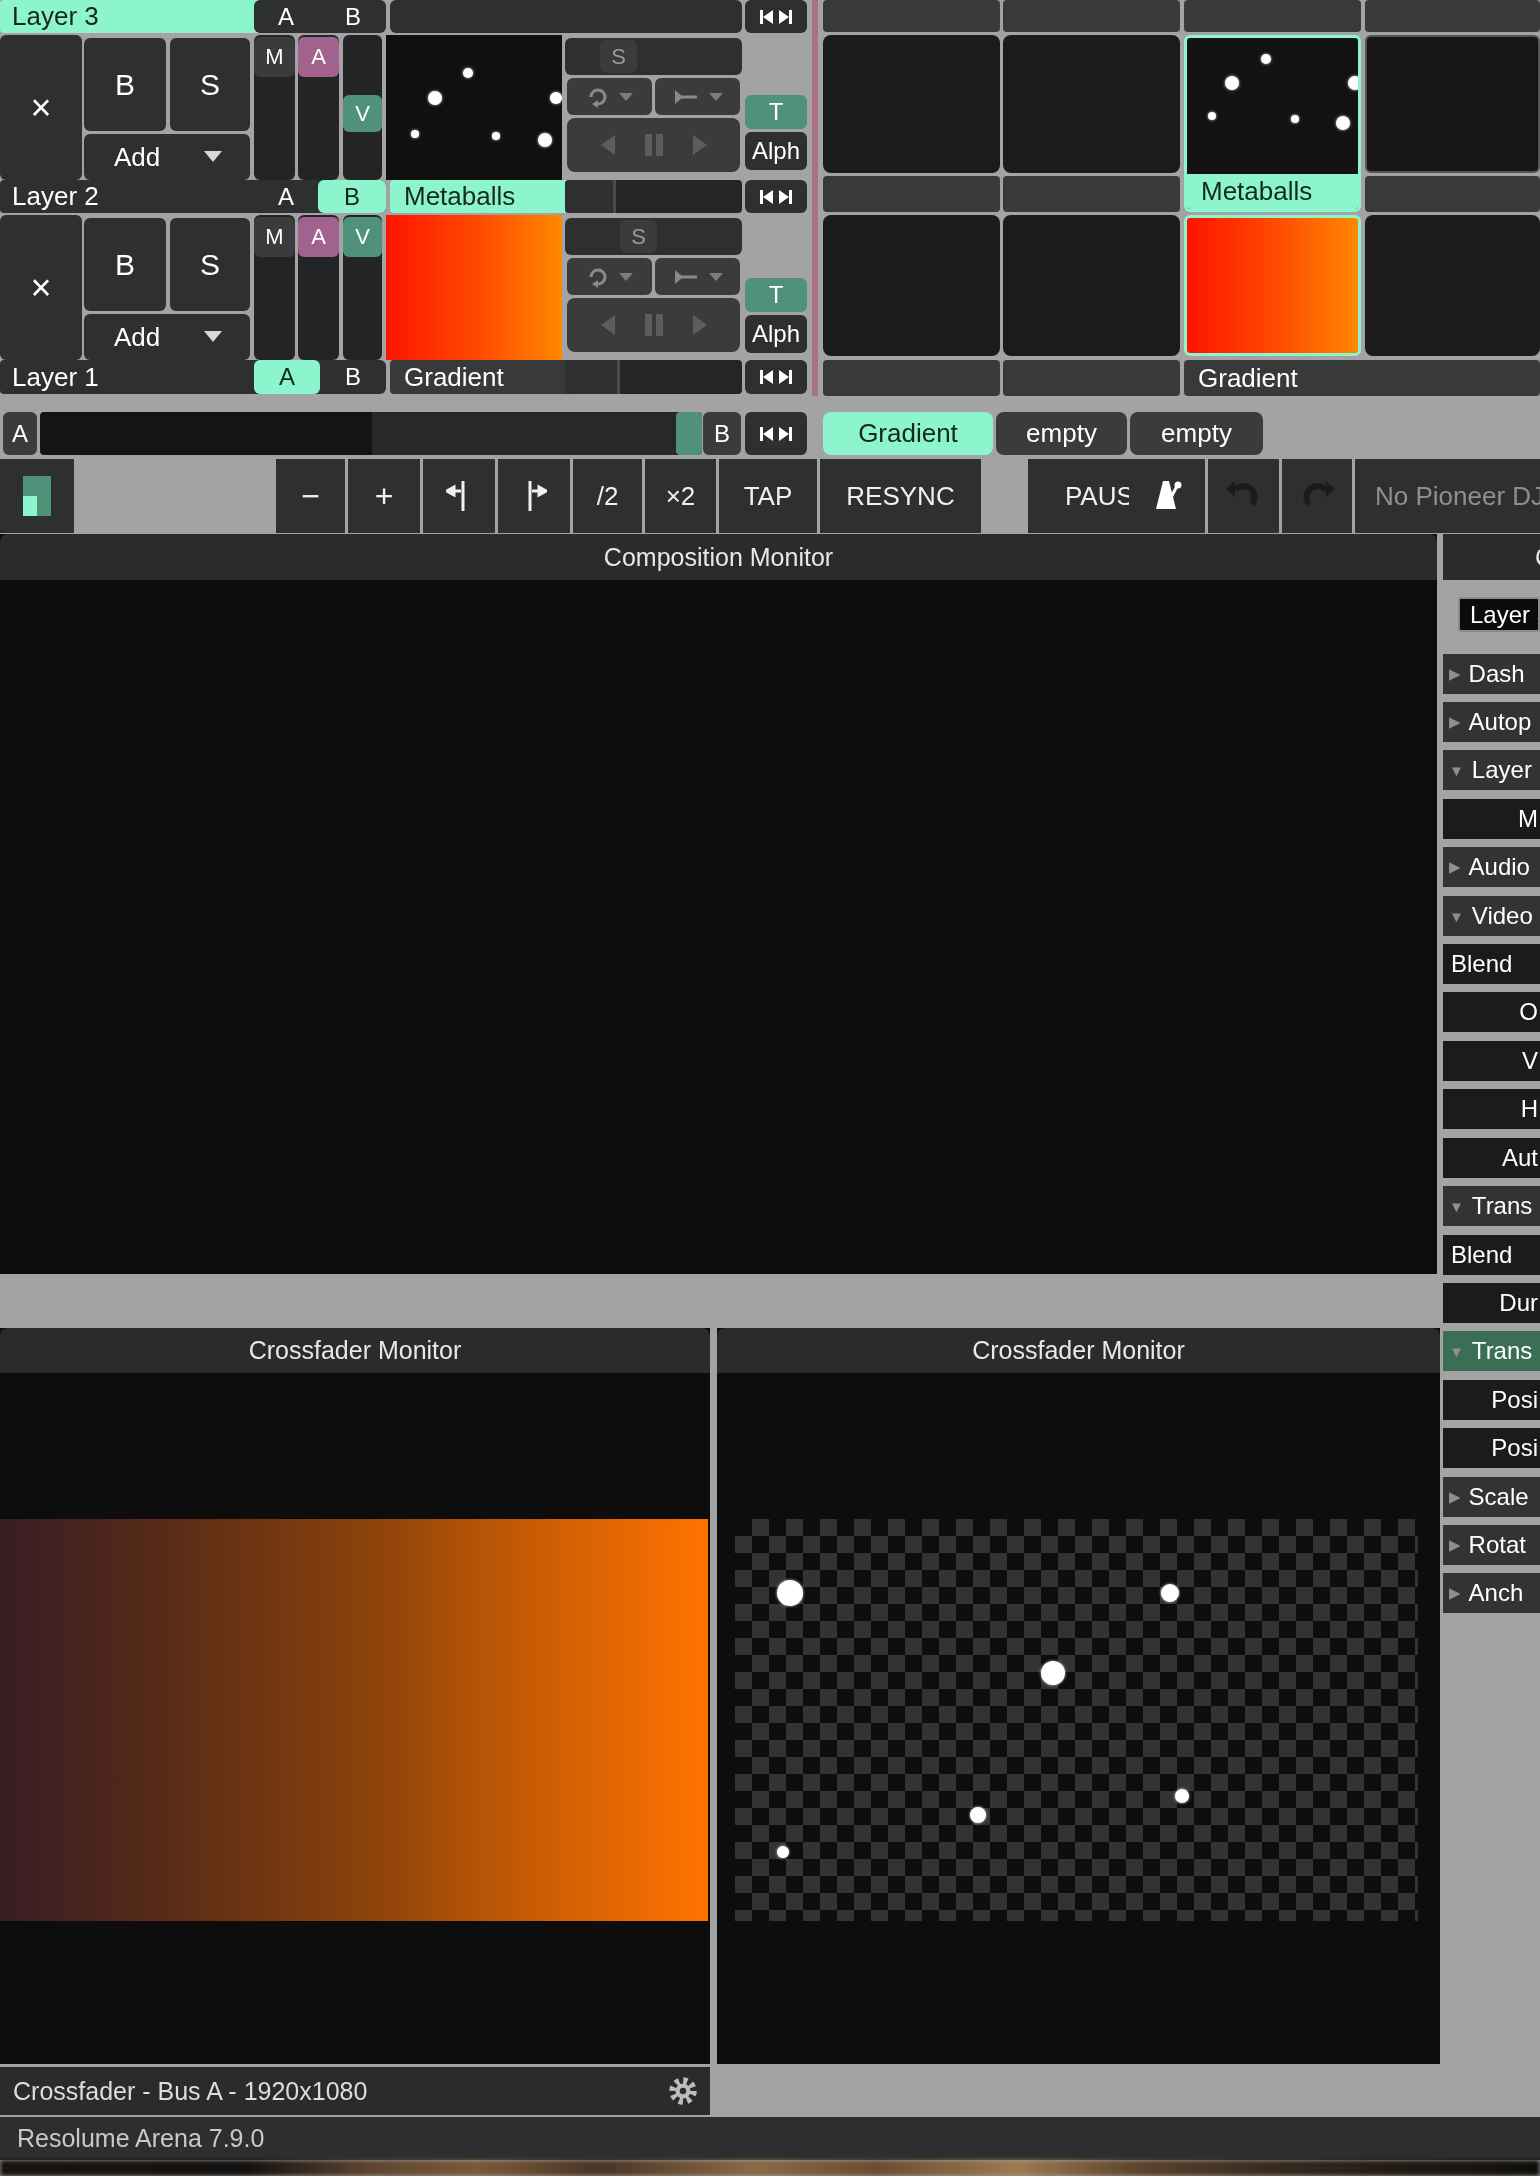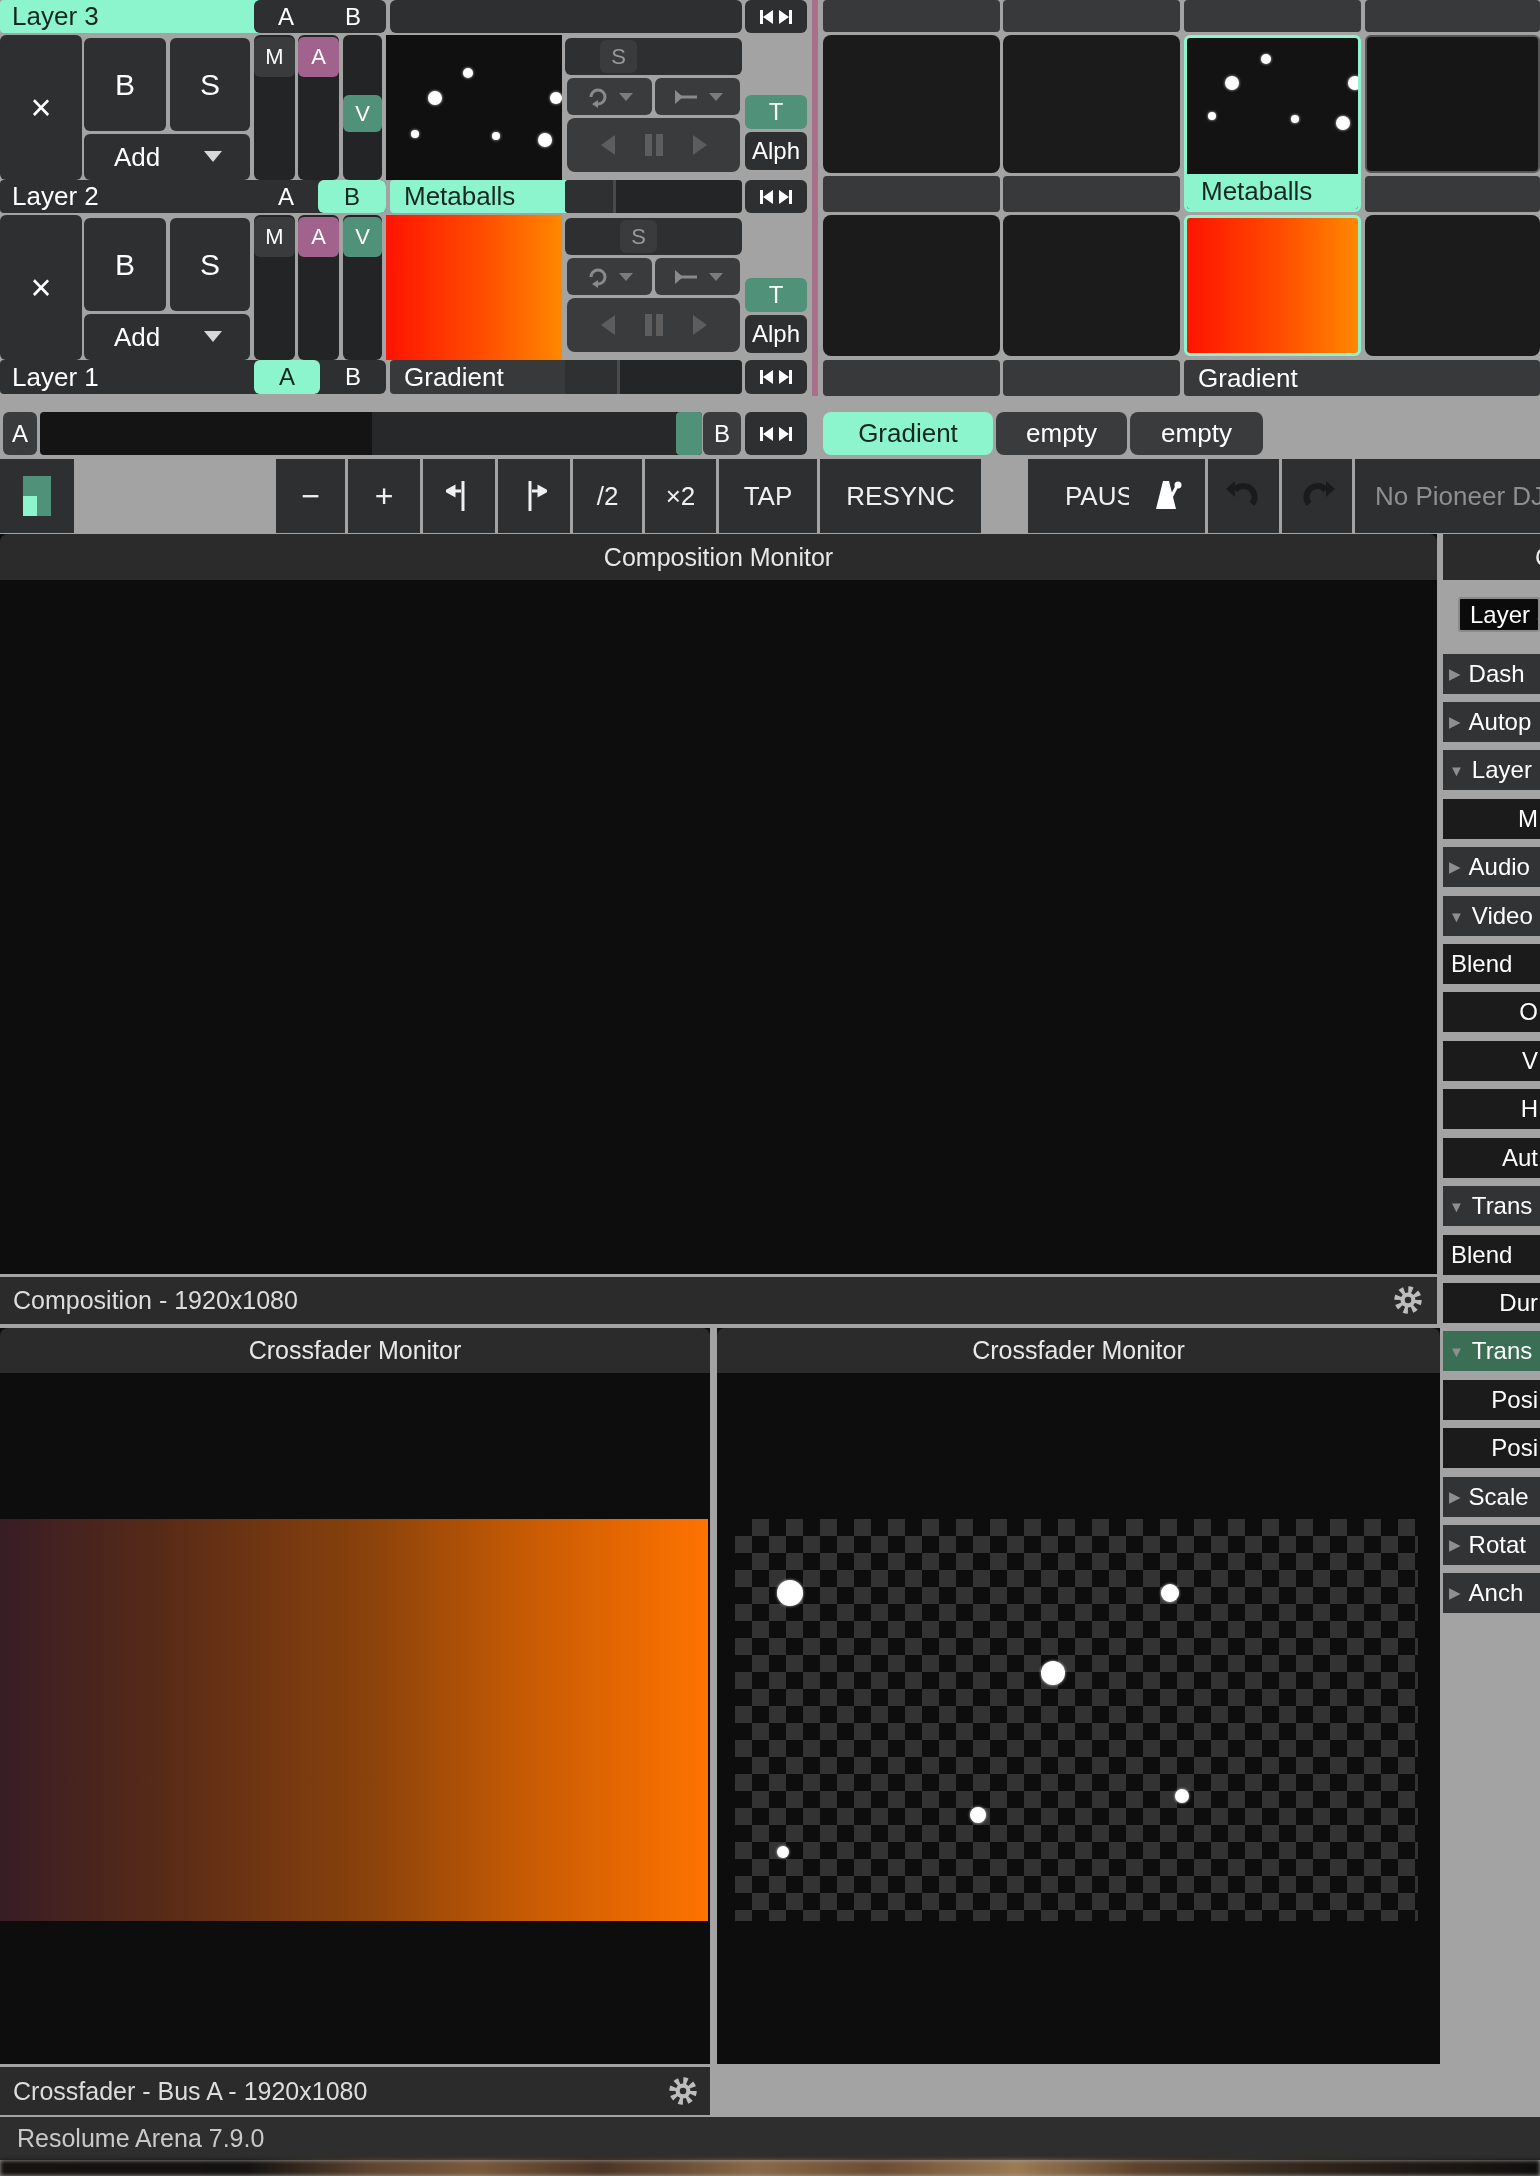--- a/index.html
+++ b/index.html
@@ -319,30 +319,20 @@
     <svg width="36" height="36" viewBox="0 0 36 36">
         <path d="M10 26 A11 11 0 1 1 27 12" fill="none" stroke="#1b1b1b" stroke-width="6"></path>
         <polygon points="27,3 27,19 36,11" fill="#1b1b1b"></polygon>
       </svg>
   </div>
   <div class="tcell" style="left:1355px;width:185px;justify-content:flex-start;padding-left:20px;box-sizing:border-box;color:#8f8f8f;white-space:nowrap;overflow:hidden;">No Pioneer DJ pla</div>
 
   <div class="abs monpanel" style="left:0;top:534px;width:1437px;height:740px;">
     <div class="hdrbar flex title" style="position:absolute;left:0;top:0;width:100%;height:46px;border-radius:8px 8px 0 0;">Composition Monitor</div>
   </div>
-  <div class="abs footerbar" style="left:0;top:1277px;width:1437px;height:47px;padding-left:13px;box-sizing:border-box;">
-    <span>Composition - 1920x1080</span>
-    <span style="position:absolute;right:14px;top:8px;">
-      <svg width="30" height="30" viewBox="0 0 24 24">
-          <circle cx="12" cy="12" r="8" fill="none" stroke="#bdbdbd" stroke-width="6" stroke-dasharray="3.1 3.18"></circle>
-          <circle cx="12" cy="12" r="6" fill="#bdbdbd"></circle>
-          <circle cx="12" cy="12" r="2.6" fill="#2b2b2b"></circle>
-        </svg>
-    </span>
-  </div>
 
   <div class="abs monpanel" style="left:0;top:1328px;width:710px;height:736px;">
     <div class="hdrbar flex title" style="position:absolute;left:0;top:0;width:100%;height:45px;border-radius:8px 8px 0 0;">Crossfader Monitor</div>
     <div class="busA" style="position:absolute;left:0;top:191px;width:708px;height:402px;"></div>
   </div>
   <div class="abs monpanel" style="left:717px;top:1328px;width:723px;height:736px;">
     <div class="hdrbar flex title" style="position:absolute;left:0;top:0;width:100%;height:45px;border-radius:8px 8px 0 0;">Crossfader Monitor</div>
     <div id="busb-image" class="checker" style="position:absolute;left:18px;top:191px;width:683px;height:402px;overflow:hidden;">
         <div class="dot" style="left: 42px; top: 61px; width: 26px; height: 26px;"></div>
         <div class="dot" style="left: 426px; top: 65px; width: 18px; height: 18px;"></div>

